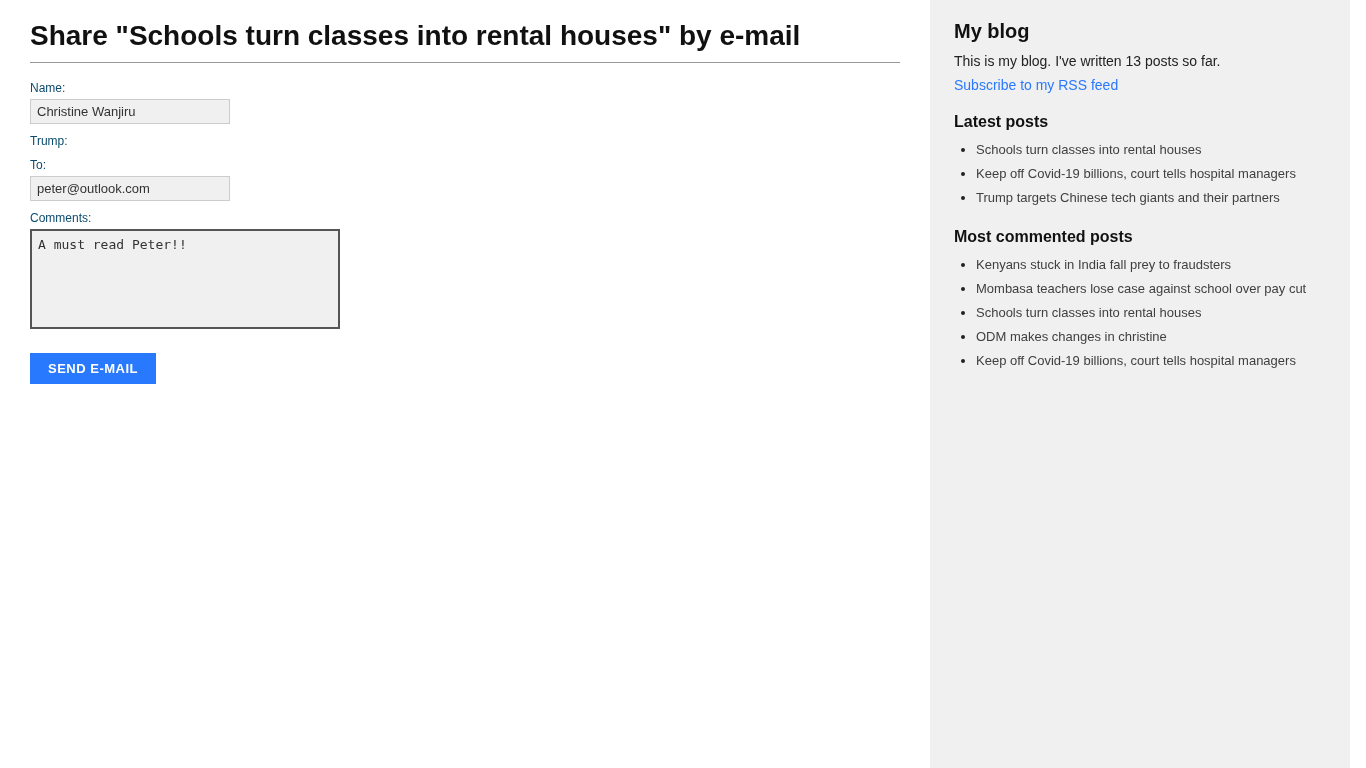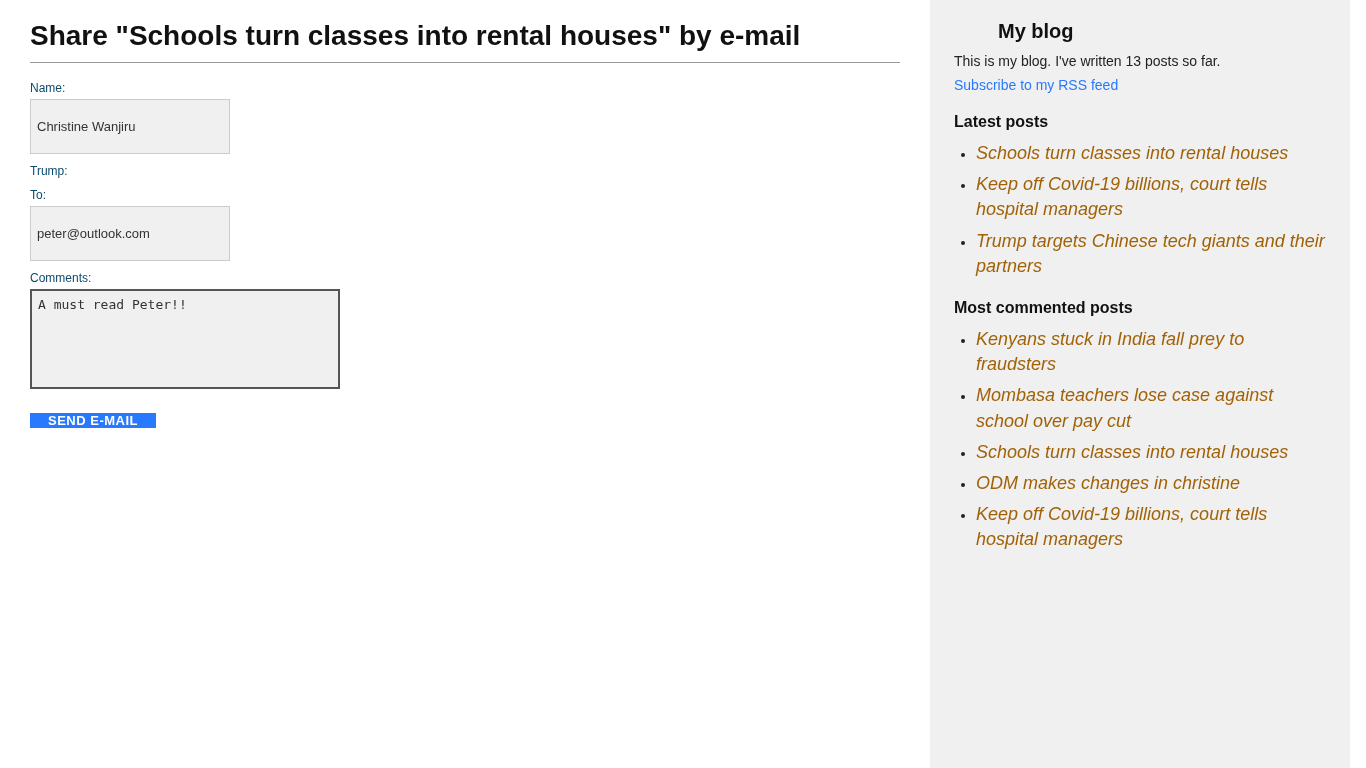--- a/index.html
+++ b/index.html
@@ -50,21 +50,21 @@
     .form-label {
       display: block;
       font-size: 12px;
       color: #0c4a6e;
       margin-bottom: 4px;
     }
 
     .form-input {
       display: block;
       width: 200px;
-      padding: 19px 6px;
+      padding: 4px 6px;
       font-size: 13px;
       border: 1px solid #ccc;
       background: #f0f0f0;
       color: #333;
     }
 
     .form-textarea {
       display: block;
       width: 310px;
       height: 100px;
@@ -72,21 +72,21 @@
       font-size: 13px;
       font-family: monospace;
       border: 2px solid #555;
       background: #f0f0f0;
       color: #333;
       resize: none;
     }
 
     .send-button {
       margin-top: 14px;
-      padding: 0 18px;
+      padding: 8px 18px;
       background: #2979ff;
       color: #fff;
       border: none;
       font-size: 13px;
       font-weight: bold;
       letter-spacing: 0.5px;
       cursor: pointer;
     }
 
     
@@ -95,21 +95,20 @@
       background: #f0f0f0;
       padding: 20px 24px;
       border-left: none;
     }
 
     .sidebar-title {
       font-size: 20px;
       font-weight: bold;
       color: #111;
       margin-bottom: 10px;
-      margin-left: 44px;
     }
 
     .sidebar-description {
       font-size: 14px;
       color: #222;
       margin-bottom: 8px;
     }
 
     .sidebar-rss-link {
       color: #2979ff;
@@ -129,25 +128,24 @@
       list-style: disc;
       padding-left: 22px;
       margin-bottom: 0;
     }
 
     .sidebar-list li {
       margin-bottom: 6px;
     }
 
     .sidebar-list li a {
-      color: #a16207;
+      color: #404040;
       text-decoration: none;
-      font-size: 18px;
+      font-size: 13px;
       line-height: 1.4;
-      font-style: italic;
     }
   </style>
 </head>
 <body>
 
 <div class="page-layout">
 
   <div class="main-content">
     <h1 class="page-title">Share "Schools turn classes into rental houses" by e-mail</h1>
     <hr class="title-divider">

